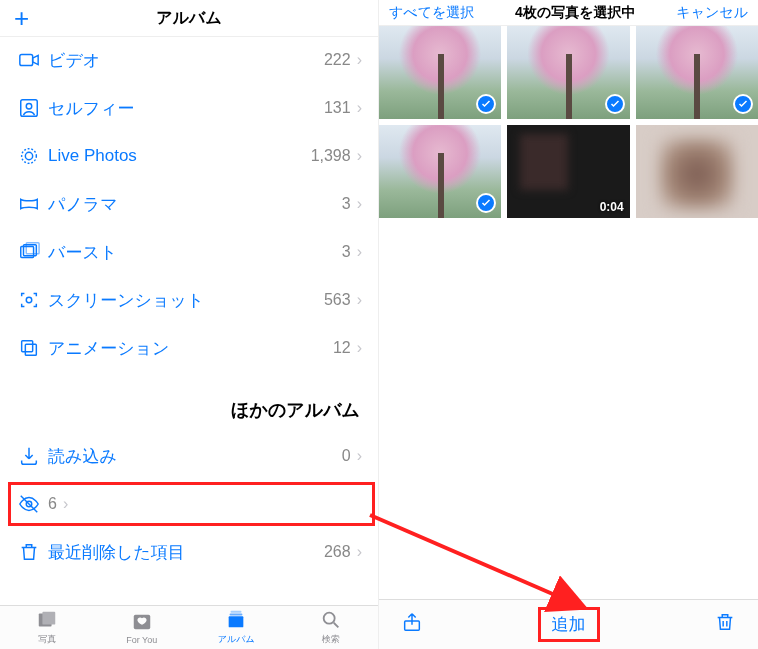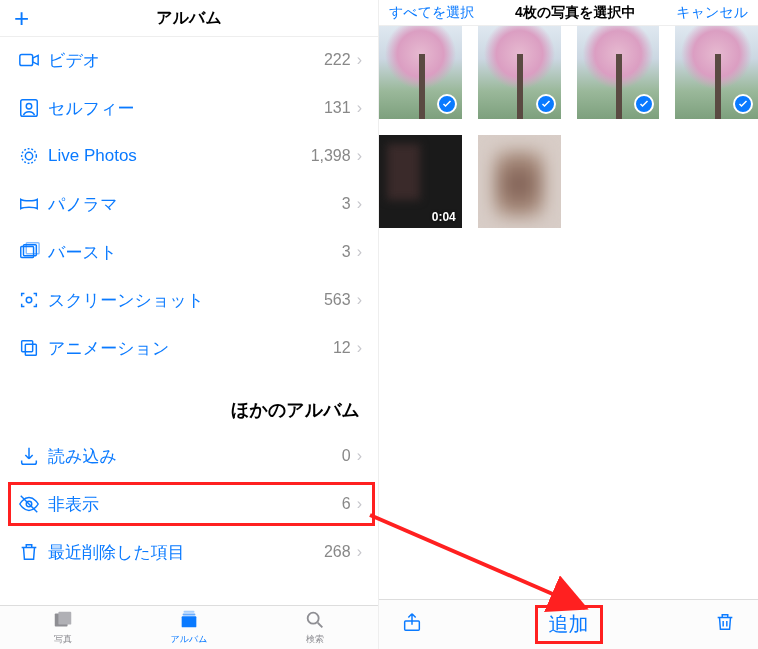--- a/index.html
+++ b/index.html
@@ -32,37 +32,37 @@
 .tabbar .tab { flex: 1; display: flex; flex-direction: column; align-items: center; justify-content: center; font-size: 9px; color: #8e8e93; gap: 2px; }
 .tabbar .tab.active { color: #0a7aff; }
 .tabbar .tab svg { width: 22px; height: 22px; }
 
 
 .hdr-r { height: 26px; display: flex; align-items: center; justify-content: space-between; padding: 0 10px; font-size: 14px; border-bottom: 1px solid #eee; }
 .hdr-r .sel-all { color: #0a7aff; }
 .hdr-r .sel-count { font-weight: 700; color: #000; }
 .hdr-r .cancel { color: #0a7aff; }
 
-.grid { flex: 1; display: grid; grid-template-columns: repeat(4, 1fr); grid-auto-rows: 93px; gap: 16px; padding: 0; align-content: start; background:#fff; }
+.grid { flex: 1; display: grid; grid-template-columns: repeat(3, 1fr); grid-auto-rows: 93px; gap: 6px; padding: 0; align-content: start; background:#fff; }
 .thumb { position: relative; background: linear-gradient(180deg,#e7dbe6 0%,#c6b7c7 40%,#a0b7a0 100%); overflow:hidden; }
 .thumb .cherry { position:absolute; inset:0; background:
   radial-gradient(circle at 50% 30%, #e6b9d0 0%, #db9ec2 30%, transparent 46%),
   linear-gradient(180deg,#dfe8f0 0%, #cbd7e2 35%, #9ab89a 70%, #7da07d 100%);
 }
 .thumb .trunk { position:absolute; left:48%; top:30%; width:6px; height:70%; background:#5a4a42; }
 .thumb.dark { background:#1a1a1a; }
 .thumb.dark .pix { position:absolute; left:10%; top:10%; width:40%; height:60%; background:#3a2a2a; filter:blur(4px);}
 .thumb.blurred { background:#d8cdc7; }
 .thumb.blurred .pix { position:absolute; left:20%; top:15%; width:60%; height:75%; background: radial-gradient(circle,#7a5a50 0%, #a58878 60%, #d8cdc7 100%); filter:blur(8px);}
 .thumb .check { position:absolute; right:5px; bottom:5px; width:20px; height:20px; border-radius:50%; background:#0a7aff; border:2px solid #fff; display:flex; align-items:center; justify-content:center; }
 .thumb .check svg { width:12px; height:12px; }
 .thumb .dur { position:absolute; right:6px; bottom:4px; color:#fff; font-size:12px; font-weight:600; text-shadow:0 0 3px #000; }
 
 .toolbar-r { height: 50px; border-top: 1px solid #ddd; background: #fcfcfc; display: flex; align-items: center; justify-content: space-between; padding: 0 22px; }
-.toolbar-r .btn { color: #0a7aff; font-size: 20px; }
+.toolbar-r .btn { color: #0a7aff; font-size: 17px; }
 .toolbar-r svg { width: 22px; height: 24px; }
 .add-wrap { position: relative; padding: 6px 14px; }
 .add-box { position: absolute; inset: 0; border: 3px solid #ff2020; pointer-events: none; }
 
 
 .arrow-svg { position: absolute; left: 355px; top: 490px; width: 260px; height: 140px; pointer-events: none; }
 </style>
 </head>
 <body>
 
@@ -169,21 +169,20 @@
 
     <div class="hilite">
       <div class="row">
         <span class="ic">
             <svg viewBox="0 0 24 24" fill="none" stroke="#0a7aff" stroke-width="1.6">
               <path d="M2 12s4-7 10-7 10 7 10 7-4 7-10 7S2 12 2 12z"></path>
               <circle cx="12" cy="12" r="3"></circle>
               <path d="M3 3l18 18"></path>
             </svg>
           </span>
-        <span class="lbl">非表示</span>
         <span class="cnt">6</span>
         <span class="chev">›</span>
       </div>
       <div class="hilite-box"></div>
     </div>
 
     <div class="row">
       <span class="ic">
           <svg viewBox="0 0 24 24" fill="none" stroke="#0a7aff" stroke-width="1.6">
             <path d="M4 7h16M9 7V4h6v3M6 7l1 13h10l1-13"></path>
@@ -195,20 +194,27 @@
     </div>
   </div>
 
   <div class="tabbar">
     <div class="tab">
       <svg viewBox="0 0 24 24" fill="#8e8e93">
           <rect x="3" y="5" width="14" height="14" rx="1"></rect>
           <rect x="7" y="3" width="14" height="14" rx="1" fill="#b0b0b5"></rect>
         </svg>
       <span>写真</span>
+    </div>
+    <div class="tab">
+      <svg viewBox="0 0 24 24" fill="#8e8e93">
+          <rect x="3" y="4" width="18" height="16" rx="2"></rect>
+          <path d="M12 8c-1.5-2-5-1-5 2 0 2 3 4 5 5 2-1 5-3 5-5 0-3-3.5-4-5-2z" fill="#fcfcfc"></path>
+        </svg>
+      <span>For You</span>
     </div>
     <div class="tab active">
       <svg viewBox="0 0 24 24" fill="#0a7aff">
           <rect x="4" y="8" width="16" height="12" rx="1"></rect>
           <rect x="5" y="5" width="14" height="2" rx="1" opacity=".6"></rect>
           <rect x="6" y="2" width="12" height="2" rx="1" opacity=".35"></rect>
         </svg>
       <span>アルバム</span>
     </div>
     <div class="tab">

